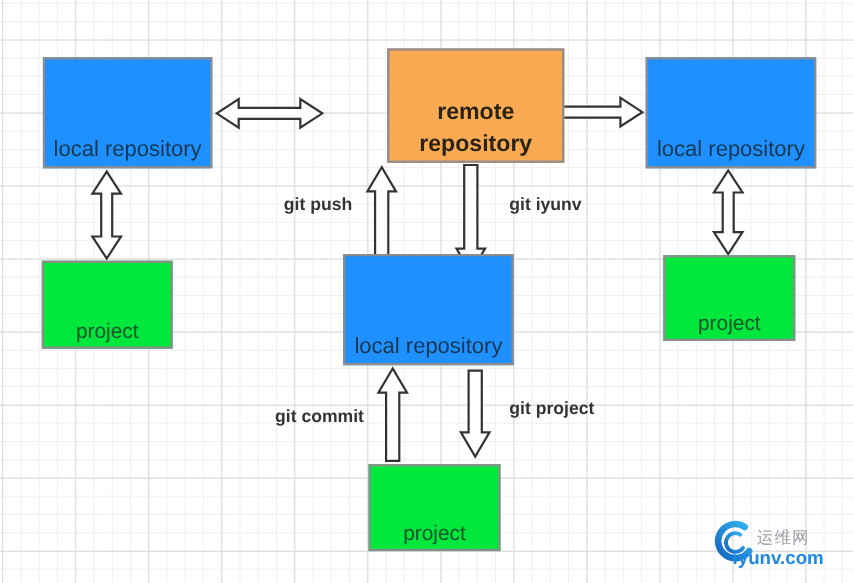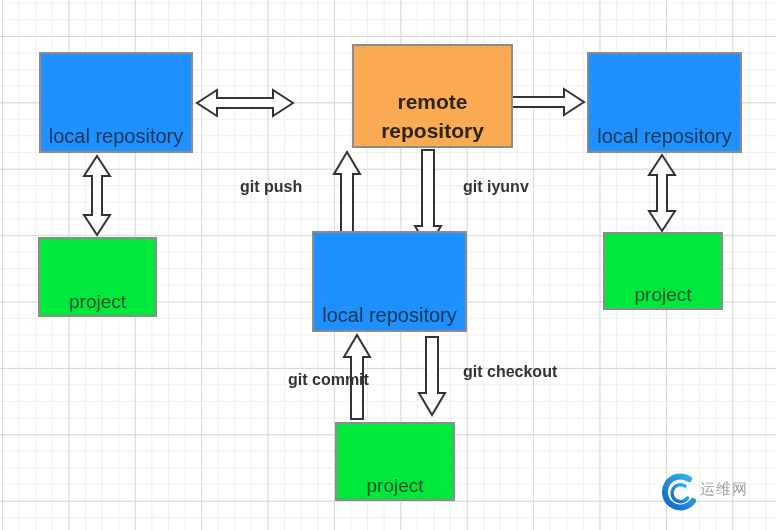--- a/index.html
+++ b/index.html
@@ -23,21 +23,21 @@
   .node.repo{background:#1e90ff;color:#17374e;font-size:20px;}
   .node.remote{background:#f9aa52;color:#2b2414;font-size:21px;font-weight:bold;}
   .node.project{background:#00e83c;color:#14532d;font-size:19px;}
   .edge-label{
     position:absolute;font-size:16px;font-weight:bold;color:#333333;
     white-space:nowrap;
   }
   .arrows{position:absolute;left:0;top:0;width:776px;height:530px;pointer-events:none;}
   .arrows path{fill:#ffffff;stroke:#333333;stroke-width:2;stroke-linejoin:miter;}
   .watermark{
-    position:absolute;right:6px;bottom:8px;width:110px;height:52px;text-align:right;
+    position:absolute;right:18px;bottom:8px;width:110px;height:52px;text-align:right;
   }
   .wm-logo{position:absolute;left:0px;top:2px;}
   .wm-site{
     position:absolute;left:40px;top:10px;font-size:15px;color:#9aa0a6;
     letter-spacing:1px;
   }
   .wm-domain{
     position:absolute;left:18px;top:28px;font-size:17px;font-weight:bold;color:#1e88e5;
   }
 </style>
@@ -86,32 +86,33 @@
   </div>
 
   <div class="node project" style="left:335px;top:422px;width:120px;height:79px;">
     <span>project</span>
   </div>
 
   <div class="node project" style="left:603px;top:232px;width:120px;height:78px;">
     <span>project</span>
   </div>
 
-  <div class="edge-label" style="left:240px;top:178px;">git push</div>
+  <div class="edge-label" style="left:258px;top:178px;">git push</div>
   <div class="edge-label" style="left:463px;top:178px;">git iyunv</div>
-  <div class="edge-label" style="left:250px;top:371px;margin-left:38px;">git commit</div>
-  <div class="edge-label" style="left:463px;top:363px;">git checkout</div>
+  <div class="edge-label" style="left:250px;top:371px;">git commit</div>
+  <div class="edge-label" style="left:463px;top:363px;">git project</div>
 
   <div class="watermark">
     <svg class="wm-logo" width="40" height="44" viewBox="0 0 40 44">
       <defs>
         <linearGradient id="wmg" x1="0" y1="1" x2="1" y2="0">
           <stop offset="0" stop-color="#1565c0"></stop>
           <stop offset="1" stop-color="#33b5f0"></stop>
         </linearGradient>
       </defs>
       <path d="M 29,7 A 15.5,15.5 0 1 0 33,29" fill="none" stroke="url(#wmg)" stroke-width="6" stroke-linecap="round"></path>
       <path d="M 25,14 A 8.5,8.5 0 1 0 27.5,26" fill="none" stroke="url(#wmg)" stroke-width="3.5" stroke-linecap="round"></path>
     </svg>
     <div class="wm-site">运维网</div>
+    <div class="wm-domain">iyunv.com</div>
   </div>
 
 </div>
 
 </body></html>

